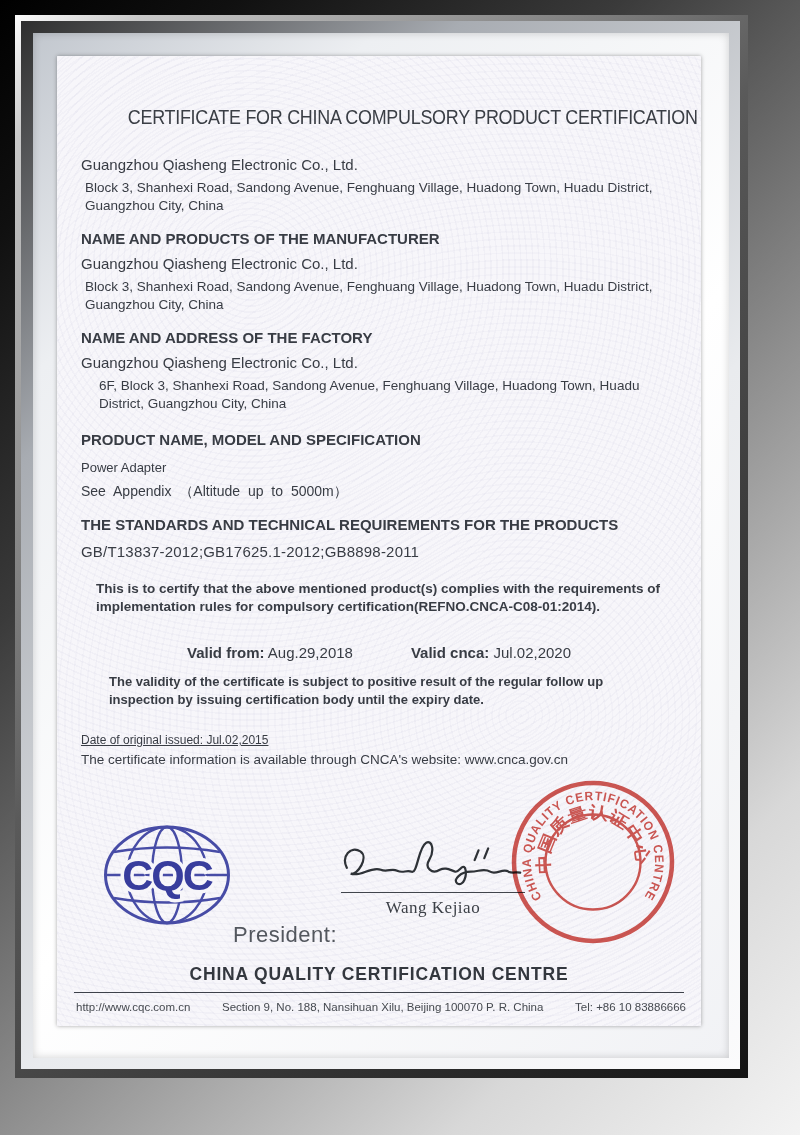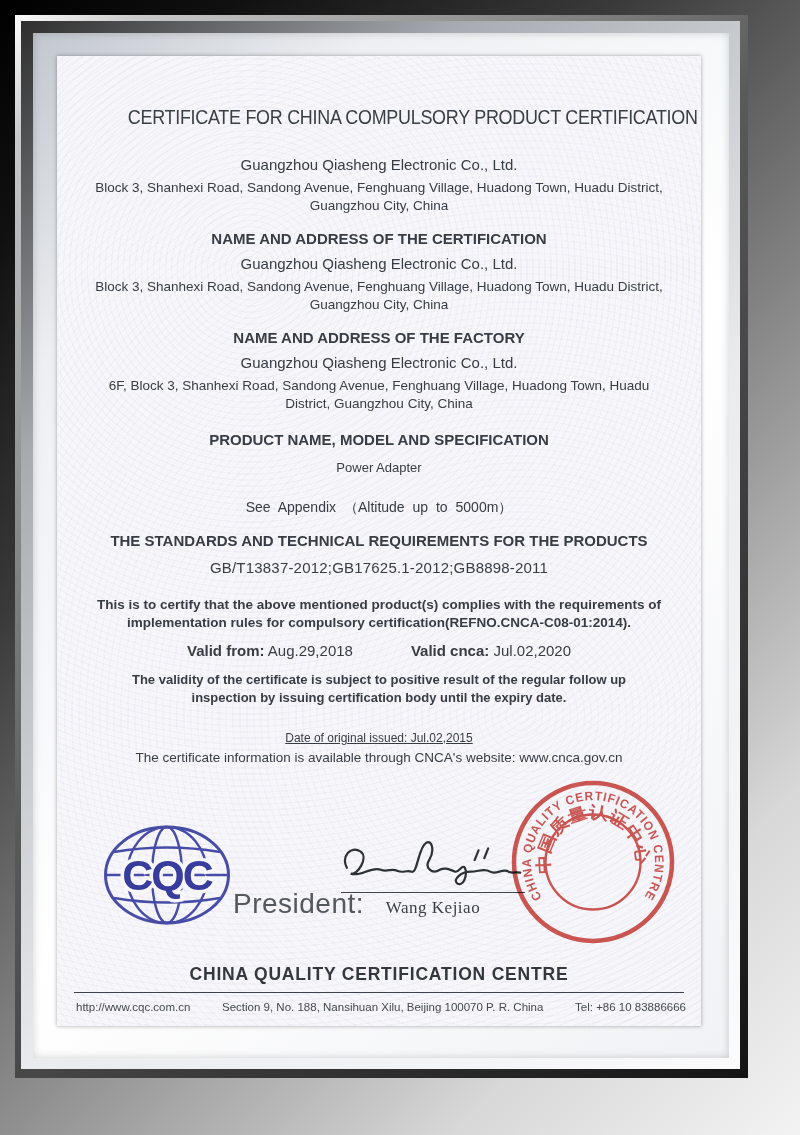--- a/index.html
+++ b/index.html
@@ -29,46 +29,46 @@
   
   .paper{
     position:absolute;top:56px;left:57px;width:644px;height:970px;
     background-color:#f7f6fa;
     background-image:
       repeating-radial-gradient(circle at 30% 22%, rgba(125,125,175,.05) 0 1.5px, transparent 1.5px 6px),
       repeating-radial-gradient(circle at 72% 68%, rgba(125,125,175,.04) 0 1.5px, transparent 1.5px 7px);
     box-shadow:0 0 4px rgba(0,0,0,.35);
     color:#383c44;
   }
-  .paper-inner{padding:24px 24px 0;text-align:center;}
+  .paper-inner{padding:24px 24px 0;}
 
   .header-row{display:flex;align-items:center;gap:12px;padding:6px 4px 0 10px;}
   .cert-title{
     flex:1;font-size:19.5px;color:#3a3e45;letter-spacing:-.3px;white-space:nowrap;
   }
   .cert-title>span{display:inline-block;transform:scaleX(.92);transform-origin:center;}
 
   .cert-no{margin-top:16px;font-weight:bold;font-size:15px;}
   .sec-heading{font-weight:bold;font-size:15px;}
   .company{font-size:15px;margin-top:8px;}
   .addr{font-size:13.5px;line-height:18px;margin:6px auto 0;max-width:588px;}
   .addr.narrow{max-width:560px;} .mt15{margin-top:15px;} .mt17{margin-top:15px;} .mt18{margin-top:18px;}
   .product-name{font-size:13px;margin-top:12px;}
-  .appendix-note{font-size:14px;margin-top:24px;word-spacing:4px;}
+  .appendix-note{font-size:14px;margin-top:8px;word-spacing:4px;}
   .standards-codes{font-size:15px;margin-top:10px;letter-spacing:.2px;}
   .certify{font-weight:bold;font-size:13.5px;line-height:18px;margin:20px auto 0;max-width:566px;}
-  .valid-row{margin-top:10px;font-size:15px;display:flex;justify-content:center;gap:58px;}
+  .valid-row{margin-top:28px;font-size:15px;display:flex;justify-content:center;gap:58px;}
   .valid-row b{font-weight:bold;}
   .validity-note{font-weight:bold;font-size:13px;line-height:18px;margin:12px auto 0;max-width:540px;}
   .issue-line{font-size:12px;margin-top:24px;text-decoration:underline;}
   .cnca-line{font-size:13.5px;margin-top:5px;}
 
   
   .cqc-logo{position:absolute;left:44px;top:766px;}
-  .president-label{position:absolute;left:176px;top:832px;font-size:28px;color:#53575e;letter-spacing:.5px;}
+  .president-label{position:absolute;left:176px;top:866px;font-size:22px;color:#53575e;letter-spacing:.5px;}
   .sig-block{position:absolute;left:284px;top:774px;width:184px;text-align:center;}
   .sig-svg{display:block;margin:0 auto;}
   .sig-line{border-top:1.6px solid #41454c;margin-top:-2px;}
   .president-name{font-family:"Liberation Serif",serif;font-size:17px;color:#3c4047;margin-top:5px;letter-spacing:.5px;}
   .stamp{position:absolute;left:450px;top:720px;mix-blend-mode:multiply;opacity:.95;}
   .issuer-heading{position:absolute;left:0;right:0;top:908px;text-align:center;font-weight:bold;font-size:17.5px;letter-spacing:.8px;color:#33373e;}
   .issuer-rule{position:absolute;left:17px;right:17px;top:936px;border-top:1.8px solid #3d414a;}
   .footer-row{position:absolute;left:19px;right:15px;top:945px;display:flex;align-items:baseline;font-size:11.5px;color:#45494f;}
   .footer-row .fw{flex:0 0 auto;}
   .footer-row .fa{flex:1;text-align:center;}
@@ -91,21 +91,21 @@
           <path d="M45,13.5 A14.5,16 0 1 0 45,48.5" fill="none" stroke="#3f4147" stroke-width="8.5"></path>
           <path d="M59,13.5 A14.5,16 0 1 0 59,48.5" fill="none" stroke="#3f4147" stroke-width="8.5"></path>
         </svg>
         <div class="cert-title"><span>CERTIFICATE FOR CHINA COMPULSORY PRODUCT CERTIFICATION</span></div>
       </div>
 
 
       <div class="company">Guangzhou Qiasheng Electronic Co., Ltd.</div>
       <div class="addr">Block 3, Shanhexi Road, Sandong Avenue, Fenghuang Village, Huadong Town, Huadu District, Guangzhou City, China</div>
 
-      <div class="sec-heading mt15">NAME AND ADDRESS OF THE CERTIFICATION</div>
+      <div class="sec-heading mt15">NAME AND PRODUCTS OF THE MANUFACTURER</div>
       <div class="company">Guangzhou Qiasheng Electronic Co., Ltd.</div>
       <div class="addr">Block 3, Shanhexi Road, Sandong Avenue, Fenghuang Village, Huadong Town, Huadu District, Guangzhou City, China</div>
 
       <div class="sec-heading mt15">NAME AND ADDRESS OF THE FACTORY</div>
       <div class="company">Guangzhou Qiasheng Electronic Co., Ltd.</div>
       <div class="addr narrow">6F, Block 3, Shanhexi Road, Sandong Avenue, Fenghuang Village, Huadong Town, Huadu District, Guangzhou City, China</div>
 
       <div class="sec-heading mt18">PRODUCT NAME, MODEL AND SPECIFICATION</div>
       <div class="product-name">Power Adapter</div>
       <div class="appendix-note">See Appendix （Altitude up to 5000m）</div>

